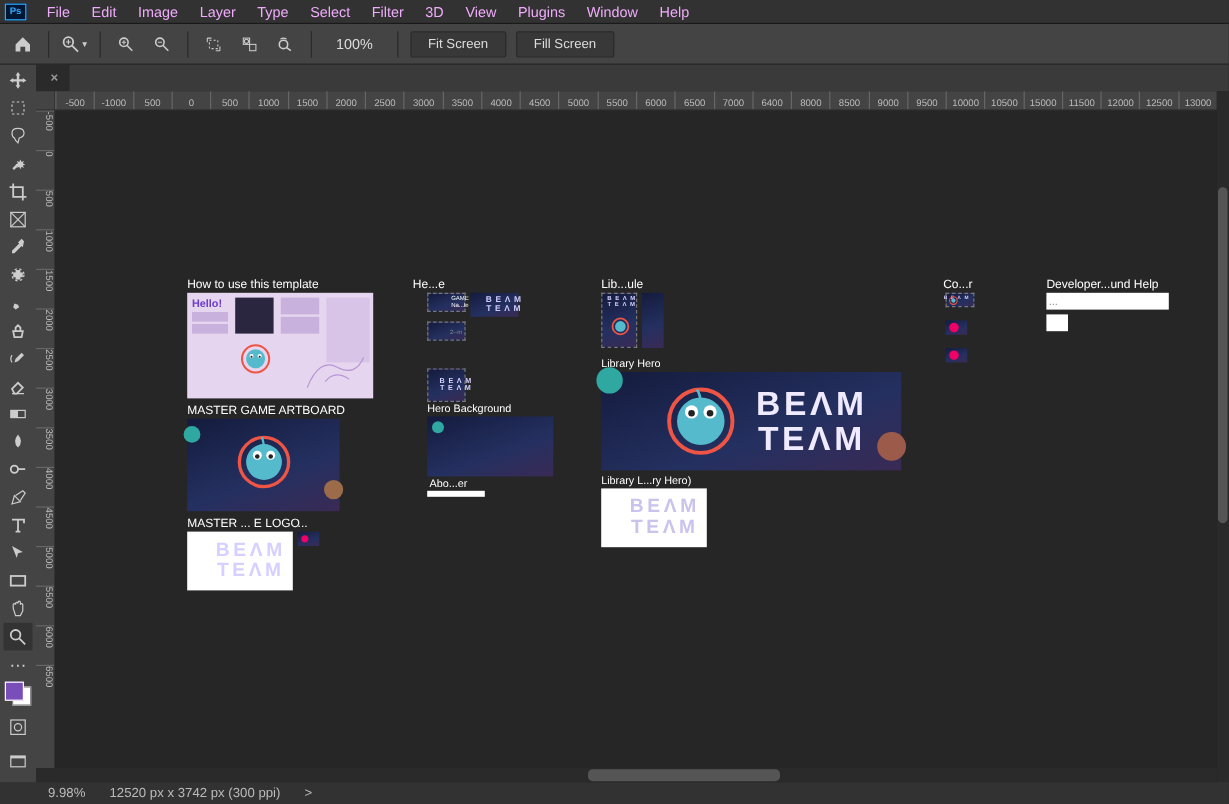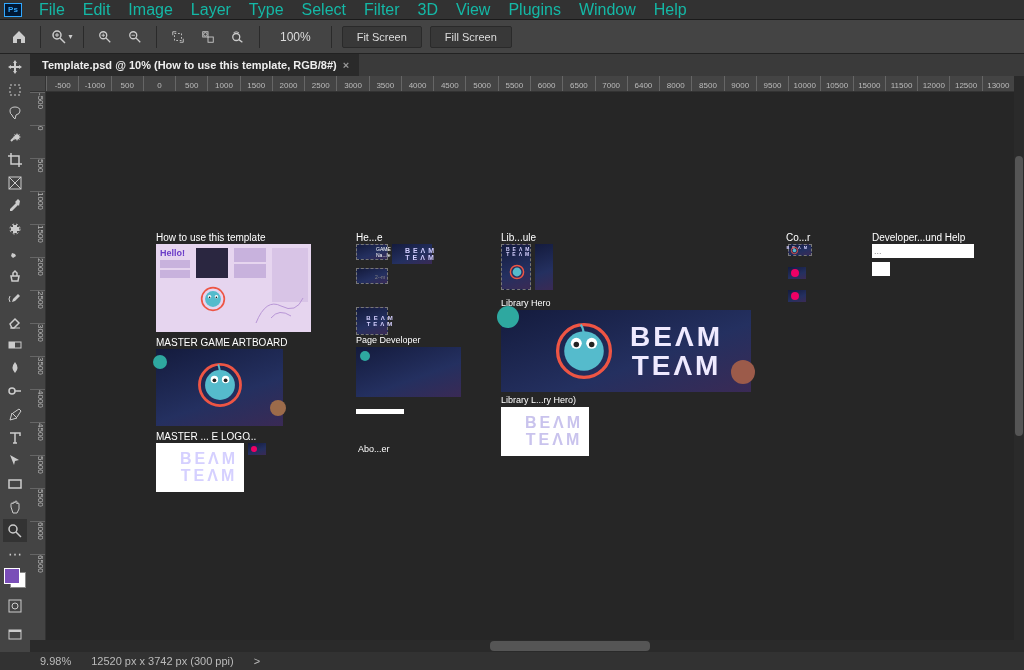--- a/index.html
+++ b/index.html
@@ -1,21 +1,21 @@
 <!DOCTYPE html>
 <html><head>
 <meta charset="utf-8">
 <style>
 * { margin:0; padding:0; box-sizing:border-box; font-family:"Segoe UI",Tahoma,sans-serif; }
 body { width:1024px; height:670px; background:#323232; color:#d0d0d0; font-size:11px; overflow:hidden; position:relative; }
 
 
 .menubar { height:20px; background:#323232; display:flex; align-items:center; padding-left:4px; border-bottom:1px solid #1a1a1a; }
 .ps-logo { width:18px; height:14px; background:#001834; border:1px solid #31a8ff; color:#31a8ff; display:flex; justify-content:center; align-items:center; font-size:8px; font-weight:bold; margin-right:8px; }
-.menu-item { padding:0 9px; cursor:pointer; font-size:16px; color:#14b8a6; }
+.menu-item { padding:0 9px; cursor:pointer; font-size:12px; color:#f0abfc; }
 
 
 .optbar { height:34px; background:#444; border-bottom:1px solid #222; display:flex; align-items:center; padding-left:8px; gap:8px; }
 .optbar .icon-btn { width:22px; height:22px; display:flex; align-items:center; justify-content:center; color:#ccc; }
 .optbar .sep { width:1px; height:22px; background:#2a2a2a; margin:0 2px; }
 .zoom-pct { padding:2px 10px; font-size:12px; color:#ddd; }
 .pill-btn { background:#383838; border:1px solid #2a2a2a; border-radius:2px; padding:4px 14px; font-size:11px; color:#ddd; }
 
 
 .workspace { position:absolute; top:54px; left:0; right:0; bottom:18px; display:flex; }
@@ -273,21 +273,20 @@
         <svg width="16" height="16" viewBox="0 0 16 16">
           <rect x="2" y="3" width="12" height="9" fill="none" stroke="currentColor"></rect>
           <rect x="2" y="3" width="12" height="2" fill="currentColor"></rect>
         </svg>
       </div>
   </div>
 
   <div class="docarea">
     <div class="doc-tab">
       <div class="tab">
-        <span>Template.psd @ 10% (How to use this template, RGB/8#)</span>
         <span class="close">×</span>
       </div>
     </div>
 
     <div class="canvas-wrap">
       <div class="ruler-corner"></div>
       <div class="ruler-h" id="rh">
           <span>-500</span>
           <span>-1000</span>
           <span>500</span>
@@ -387,42 +386,42 @@
         <div class="artboard" style="left:110px;top:351px;width:88px;height:49px;display:flex;align-items:center;justify-content:center;">
           <div class="logo-text" style="font-size:16px;">
               <span>BEΛM</span>
               <span>TEΛM</span>
             </div>
         </div>
         <div class="artboard art-space" style="left:202px;top:351px;width:14px;height:12px;">
             <div class="planet" style="width:6px;height:6px;background:#e06;left:3px;top:3px;"></div>
           </div>
 
-        <div class="artboard-label" style="left:310px;top:140px;">He...e</div>
+        <div class="artboard-label" style="left:298px;top:140px;">He...e</div>
         <div class="artboard art-space" style="left:310px;top:152px;width:32px;height:16px;border:1px dashed #777;display:flex;align-items:center;">
             <span style="font-size:5px;color:#fff;padding-left:1px;">GAME Na...le</span>
           </div>
         <div class="artboard art-space" style="left:346px;top:152px;width:40px;height:20px;display:flex;align-items:center;justify-content:center;">
             <div class="logo-text logo-text-xs" style="color:#d0ccff;">
               <span>BEΛM</span>
               <span>TEΛM</span>
             </div>
           </div>
         <div class="artboard art-space" style="left:310px;top:176px;width:32px;height:16px;border:1px dashed #777;"><span style="font-size:5px;color:#888;">2--m</span></div>
         <div class="artboard art-space" style="left:310px;top:215px;width:32px;height:28px;border:1px dashed #777;display:flex;align-items:center;justify-content:center;">
             <div class="logo-text logo-text-xs" style="font-size:6px;">
               <span>BEΛM</span>
               <span>TEΛM</span>
             </div>
           </div>
-        <div class="artboard-label" style="left:310px;top:243px;font-size:9px;">Page Developer</div>
+        <div class="artboard-label" style="left:310px;top:243px;font-size:9px;">Hero Background</div>
         <div class="artboard art-space" style="left:310px;top:255px;width:105px;height:50px;">
           <div class="planet" style="width:10px;height:10px;background:#2ea8a0;left:4px;top:4px;"></div>
         </div>
-        <div class="artboard-label" style="left:312px;top:306px;font-size:9px;margin-top:46px;">Abo...er</div>
+        <div class="artboard-label" style="left:312px;top:306px;font-size:9px;">Abo...er</div>
         <div class="artboard" style="left:310px;top:317px;width:48px;height:5px;background:#fff;"></div>
 
         <div class="artboard-label" style="left:455px;top:140px;">Lib...ule</div>
         <div class="artboard art-space" style="left:455px;top:152px;width:30px;height:46px;border:1px dashed #777;">
           <div class="charbox" style="position:absolute;left:4px;top:16px;width:22px;height:22px;">
               <svg viewBox="0 0 60 60">
                 <circle cx="30" cy="30" r="18" fill="none" stroke="#e54" stroke-width="4"></circle>
                 <circle cx="30" cy="30" r="12" fill="#5bc"></circle>
               </svg>
             </div>

